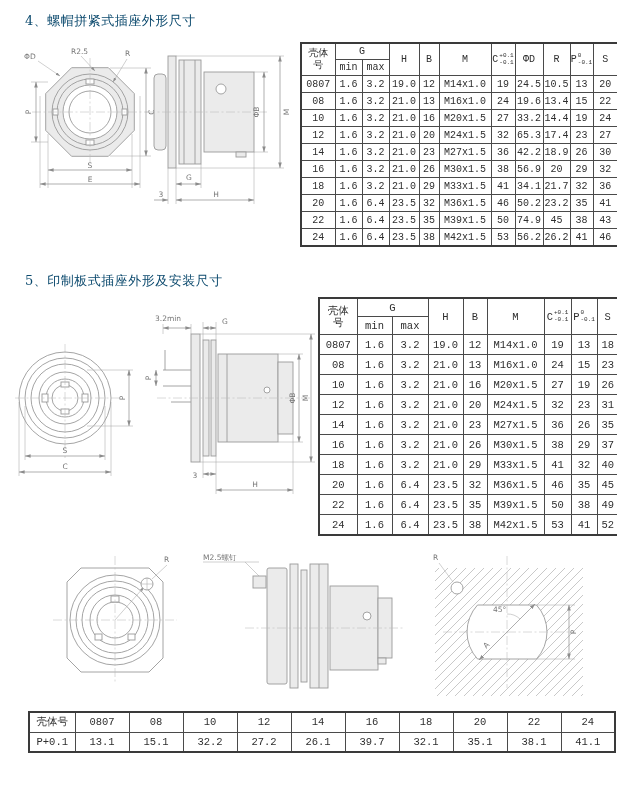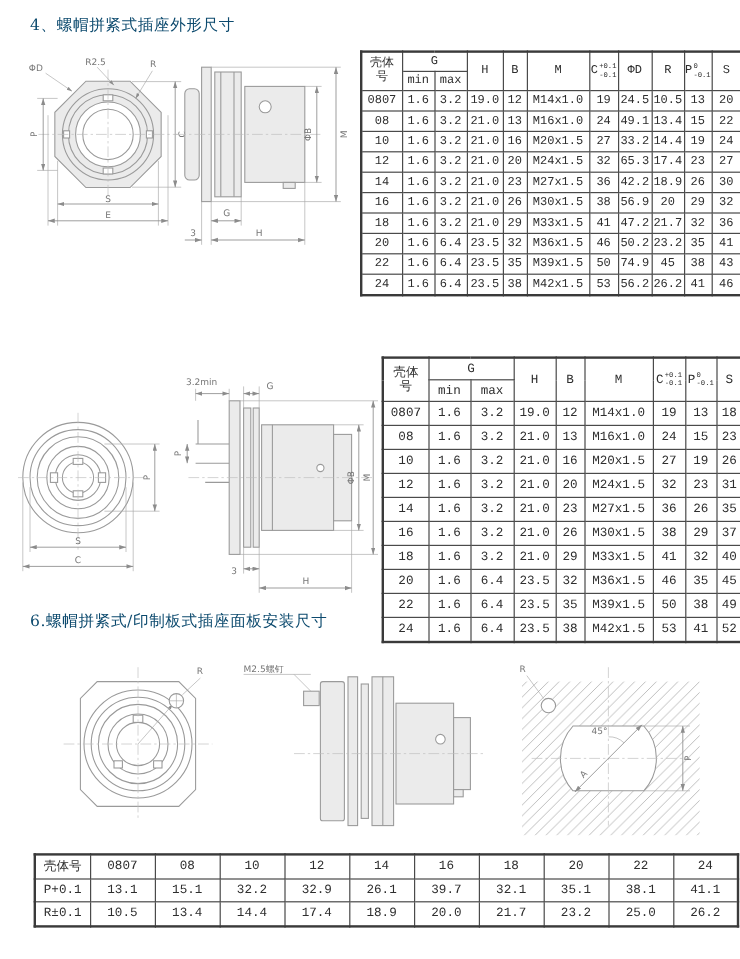--- a/index.html
+++ b/index.html
@@ -40,21 +40,21 @@
   .ext{stroke:#a8a8a8;stroke-width:0.55;fill:none;}
   .cl{stroke:#bdbdbd;stroke-width:0.55;fill:none;stroke-dasharray:9 2.5 2 2.5;}
   text{fill:#767676;font-size:7.5px;font-family:"DejaVu Sans","Liberation Sans",sans-serif;}
 </style>
 </head>
 <body>
 
 <div id="page">
 
   <div id="title4" class="sec-title">4、螺帽拼紧式插座外形尺寸</div>
-  <div id="title6" class="sec-title">6.螺帽拼紧式/印制板式插座面板安装尺寸</div>
+  <div id="title5" class="sec-title">5、印制板式插座外形及安装尺寸</div>
 
   <svg id="svg1" width="282" height="222" viewBox="0 0 282 222">
     <defs>
       <marker id="a1" markerWidth="9" markerHeight="7" refX="8" refY="2.6" orient="auto-start-reverse">
         <path d="M0,0 L8,2.6 L0,5.2 Z" fill="#8c8c8c"></path>
       </marker>
     </defs>
 
     <path class="geof" d="M116.3 51.6 L90.4 25.7 L53.6 25.7 L27.7 51.6 L27.7 88.4 L53.6 114.3 L90.4 114.3 L116.3 88.4 Z"></path>
     <circle class="geo" cx="72" cy="70" r="38"></circle>
@@ -321,21 +321,21 @@
           <td>20</td>
         </tr>
         <tr>
           <td>08</td>
           <td>1.6</td>
           <td>3.2</td>
           <td>21.0</td>
           <td>13</td>
           <td>M16x1.0</td>
           <td>24</td>
-          <td>49.1</td>
+          <td>19.6</td>
           <td>13.4</td>
           <td>15</td>
           <td>22</td>
         </tr>
         <tr>
           <td>10</td>
           <td>1.6</td>
           <td>3.2</td>
           <td>21.0</td>
           <td>16</td>
@@ -386,21 +386,21 @@
           <td>32</td>
         </tr>
         <tr>
           <td>18</td>
           <td>1.6</td>
           <td>3.2</td>
           <td>21.0</td>
           <td>29</td>
           <td>M33x1.5</td>
           <td>41</td>
-          <td>47.2</td>
+          <td>34.1</td>
           <td>21.7</td>
           <td>32</td>
           <td>36</td>
         </tr>
         <tr>
           <td>20</td>
           <td>1.6</td>
           <td>6.4</td>
           <td>23.5</td>
           <td>32</td>
@@ -622,37 +622,24 @@
           <td>22</td>
           <td>24</td>
         </tr>
     </tbody>
     <tbody>
         <tr>
           <td>P+0.1</td>
           <td>13.1</td>
           <td>15.1</td>
           <td>32.2</td>
-          <td>32.9</td>
+          <td>27.2</td>
           <td>26.1</td>
           <td>39.7</td>
           <td>32.1</td>
           <td>35.1</td>
           <td>38.1</td>
           <td>41.1</td>
         </tr>
-        <tr>
-          <td>R±0.1</td>
-          <td>10.5</td>
-          <td>13.4</td>
-          <td>14.4</td>
-          <td>17.4</td>
-          <td>18.9</td>
-          <td>20.0</td>
-          <td>21.7</td>
-          <td>23.2</td>
-          <td>25.0</td>
-          <td>26.2</td>
-        </tr>
       </tbody>
   </table>
 
 </div>
 
 </body></html>

